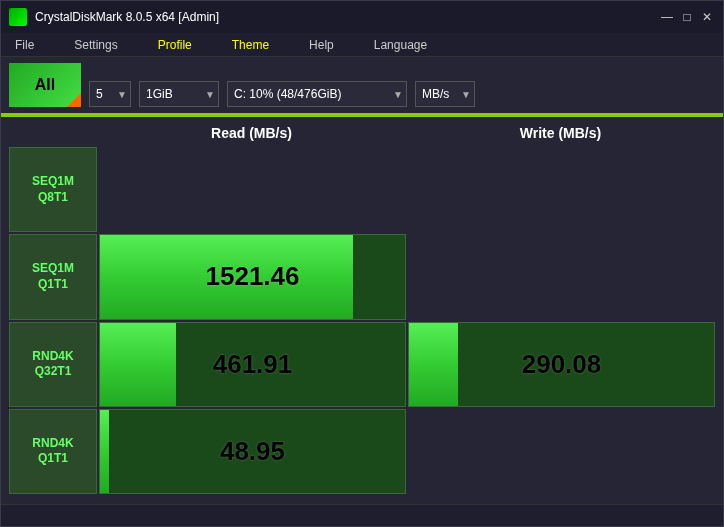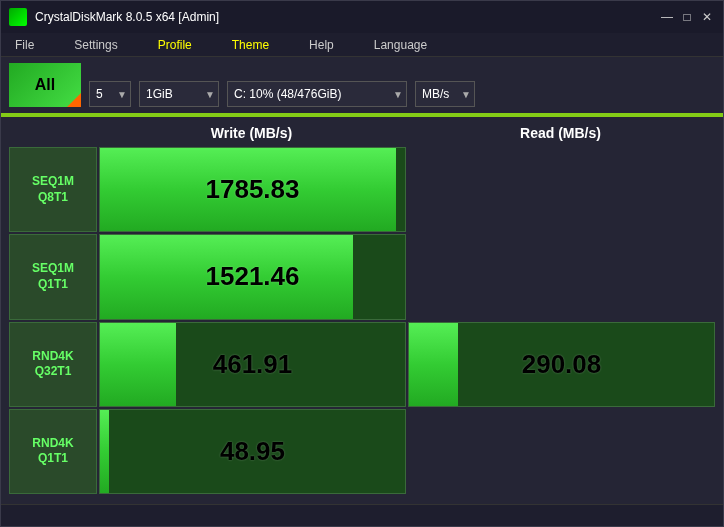--- a/index.html
+++ b/index.html
@@ -278,31 +278,28 @@
       </select>
       <span class="select-arrow">▼</span>
     </div>
   </div>
 
   <div class="main-content">
     <div class="data-table">
 
       <div class="header-row">
         <div class="header-cell"></div>
+        <div class="header-cell">Read (MB/s)</div>
         <div class="header-cell">Write (MB/s)</div>
-        <div class="header-cell">Read (MB/s)</div>
       </div>
 
       <div class="data-row">
         <div class="row-label">
           <span>SEQ1M<br>Q8T1</span>
         </div>
-        <div class="data-cell" style="--fill: 97%;">
-          <span class="cell-value">1785.83</span>
-        </div>
       </div>
 
       <div class="data-row">
         <div class="row-label">
           <span>SEQ1M<br>Q1T1</span>
         </div>
         <div class="data-cell" style="--fill: 83%;">
           <span class="cell-value">1521.46</span>
         </div>
       </div>

